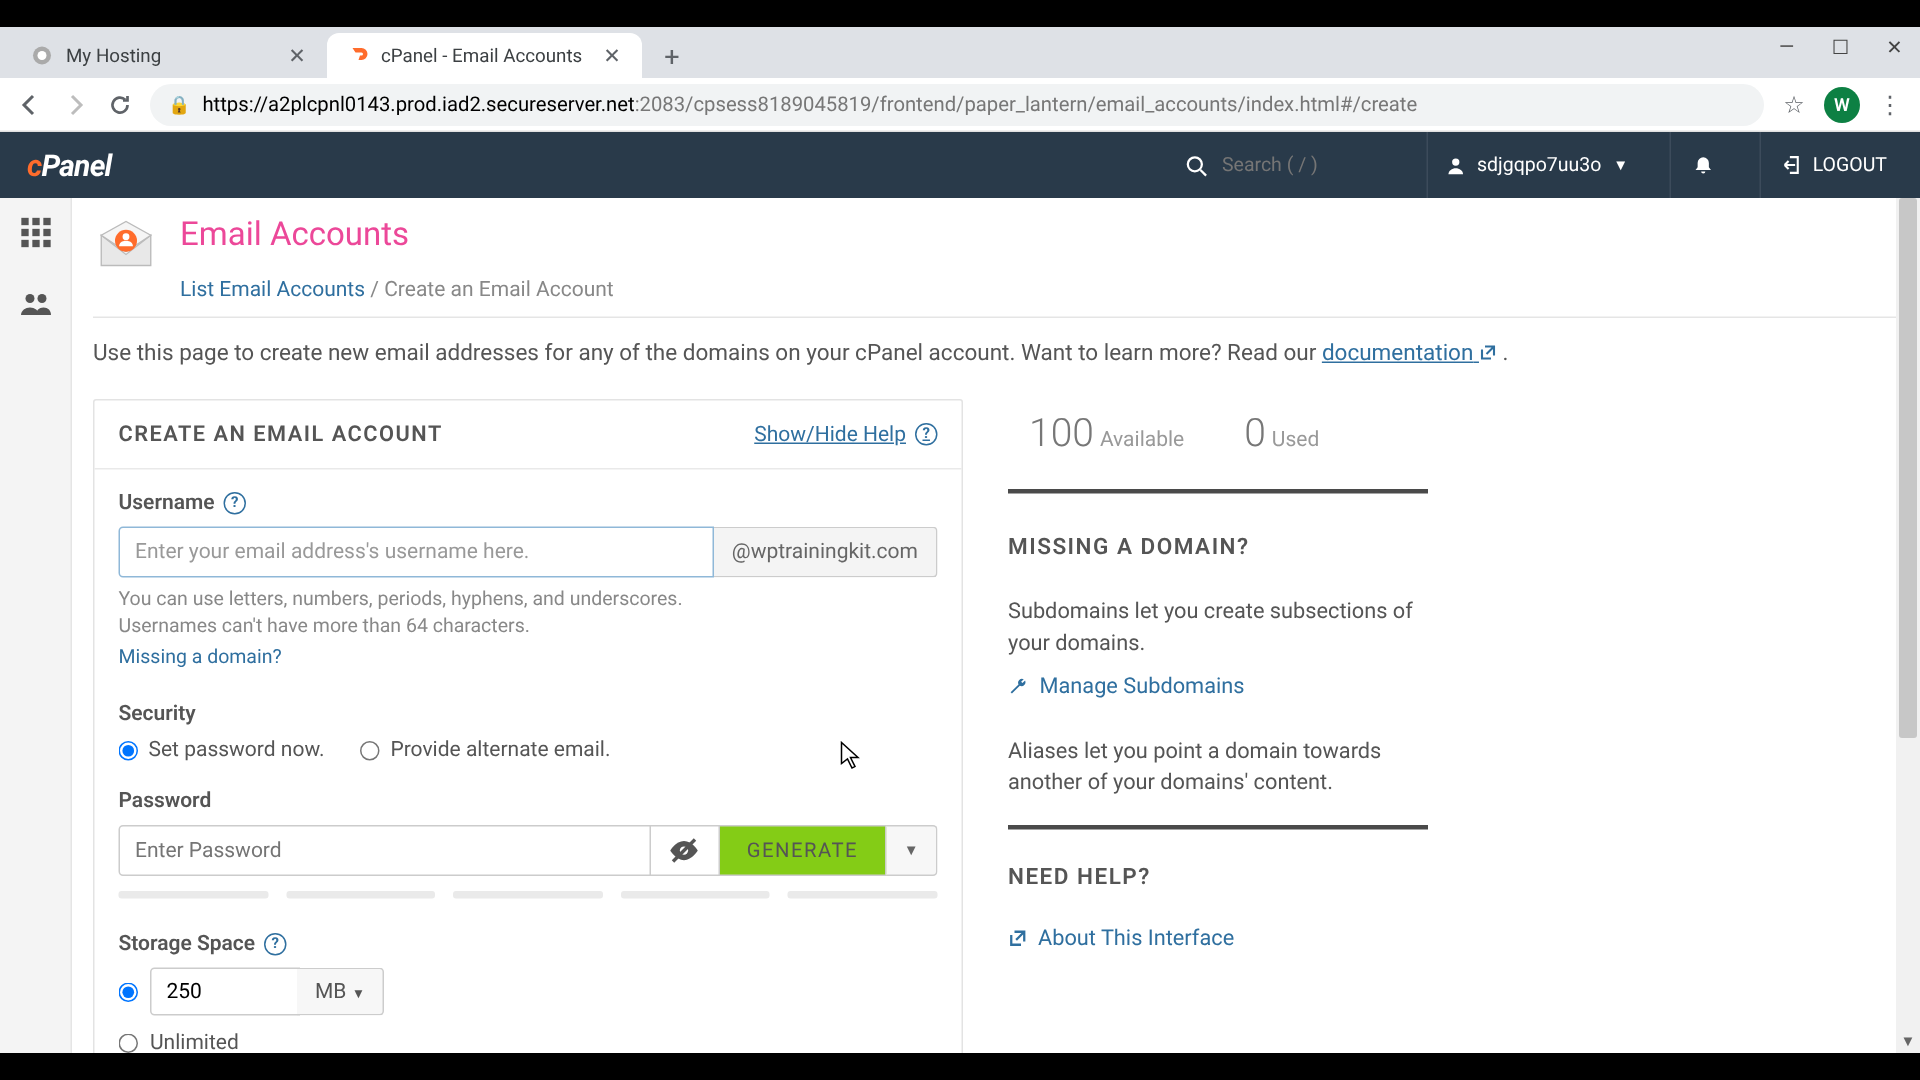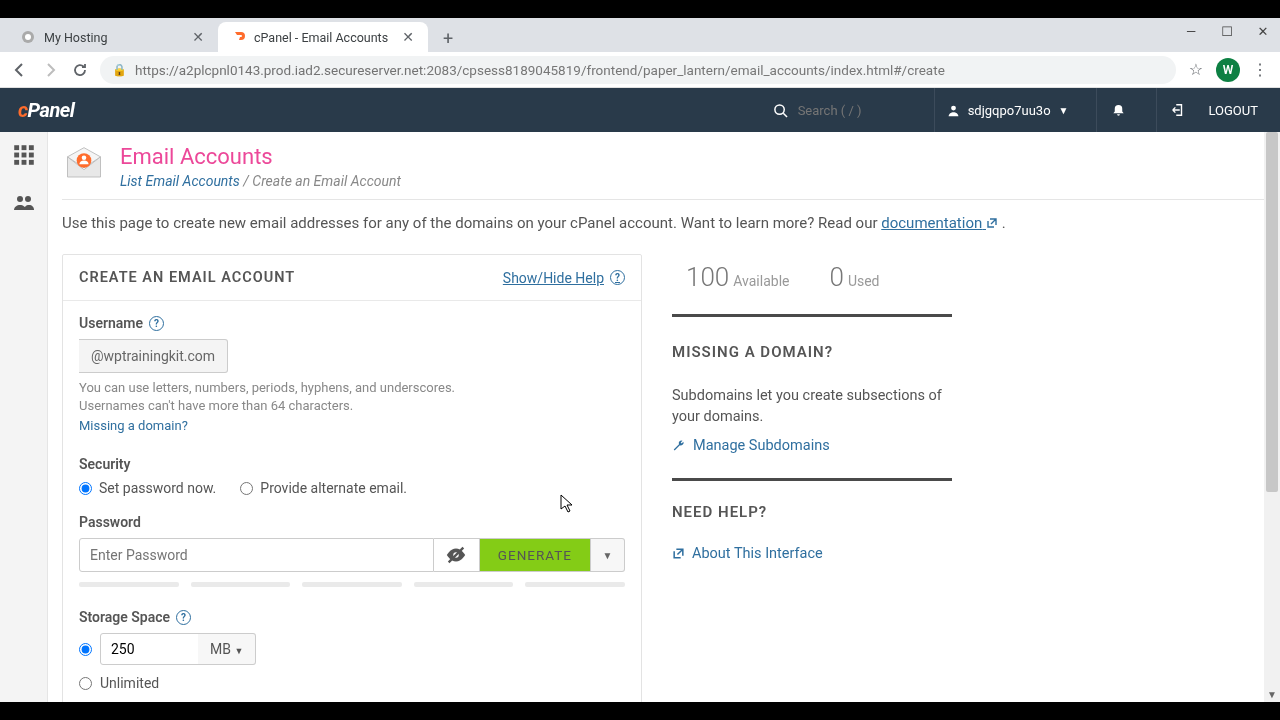--- a/index.html
+++ b/index.html
@@ -18,46 +18,46 @@
 .tab .tab-close { width:16px; height:16px; color:#5f6368; display:inline-flex; align-items:center; justify-content:center; font-size:14px; }
 .newtab { width:28px; height:28px; display:inline-flex; align-items:center; justify-content:center; color:#5f6368; font-size:18px; margin-left:6px; }
 .win-controls { position:absolute; right:8px; top:6px; display:flex; gap:18px; color:#444; }
 .win-controls span { width:18px; text-align:center; font-size:13px; }
 
 .navbar { background:#fff; height:36px; display:flex; align-items:center; gap:10px; padding:0 10px; border-bottom:1px solid #e0e0e0; }
 .navbtn { width:20px; height:20px; color:#5f6368; display:flex; align-items:center; justify-content:center; }
 .navbtn.disabled { color:#b0b0b0; }
 .urlbar { flex:1; display:flex; align-items:center; gap:8px; background:#f1f3f4; border-radius:14px; height:28px; padding:0 12px; font-size:13.5px; color:#202124; }
 .urlbar .lock { color:#5f6368; font-size:12px; }
-.url-host { color:#737373; }
+.url-host { color:#000000; }
 .url-path { color:#777; }
 .avatar-circle { width:24px; height:24px; border-radius:50%; background:#0d8043; color:#fff; display:flex; align-items:center; justify-content:center; font-size:12px; font-weight:600; }
 
 
 .cp-header { background:#293a4a; height:44px; display:flex; align-items:center; color:#fff; padding:0 18px; gap:16px; }
 .cp-logo { font-style:italic; font-weight:700; font-size:20px; letter-spacing:-0.5px; }
 .cp-logo .c { color:#ff6c2c; }
 .cp-header-spacer { flex:1; }
 .cp-search { display:flex; align-items:center; gap:10px; color:#b9c2cb; font-size:13px; }
 .cp-search input { background:transparent; border:none; outline:none; color:#b9c2cb; font-size:13px; width:120px; }
 .cp-user { display:flex; align-items:center; gap:8px; font-size:13px; padding:0 12px; border-left:1px solid #3c4b5b; height:44px; }
 .cp-bell { padding:0 14px; border-left:1px solid #3c4b5b; height:44px; display:flex; align-items:center; }
-.cp-logout { display:flex; align-items:center; gap:23px; font-size:13px; padding:0 4px 0 14px; border-left:1px solid #3c4b5b; height:44px; }
+.cp-logout { display:flex; align-items:center; gap:6px; font-size:13px; padding:0 4px 0 14px; border-left:1px solid #3c4b5b; height:44px; }
 
 
 .cp-body { display:flex; height:calc(720px - 18px - 18px - 34px - 36px - 44px); position:relative; }
 .cp-side { width:48px; background:#f4f4f4; border-right:1px solid #e5e5e5; padding-top:8px; display:flex; flex-direction:column; align-items:center; gap:18px; }
 .cp-side .side-btn { width:30px; height:30px; color:#555; display:flex; align-items:center; justify-content:center; }
 .cp-main { flex:1; padding:12px 16px 0 14px; overflow:hidden; color:#555; position:relative; }
 
 .page-head { display:flex; align-items:flex-start; gap:14px; margin-bottom:6px; }
 .page-icon { width:44px; height:44px; position:relative; }
 .page-icon svg { width:44px; height:44px; }
 .page-title { font-size:22px; font-weight:400; color:#ec4899; }
-.breadcrumb { font-size:14px; color:#888; margin-top:4px;font-style:italic; }
+.breadcrumb { font-size:14px; color:#888; margin-top:16px; }
 .breadcrumb a { color:#2f6f9f; text-decoration:none; }
 .rule { border:none; border-top:1px solid #e5e5e5; margin:10px 0 14px; }
 .intro { font-size:15px; color:#555; margin-bottom:22px; }
 .intro a { color:#2f6f9f; text-decoration:underline; }
 
 .columns { display:flex; gap:30px; align-items:flex-start; }
 .card { border:1px solid #e3e3e3; border-radius:2px; background:#fff; }
 .card.left { width:580px; }
 .card-head { display:flex; align-items:center; justify-content:space-between; padding:14px 16px; border-bottom:1px solid #e9e9e9; }
 .card-head h2 { font-size:14.5px; letter-spacing:1px; font-weight:600; color:#555; }
@@ -249,20 +249,21 @@
               <span>Show/Hide Help</span>
               <span class="q" style="width:15px;height:15px;border:1.5px solid #2f6f9f;border-radius:50%;display:inline-flex;align-items:center;justify-content:center;font-size:10px;font-weight:700;">?</span>
             </a>
           </div>
           <div class="card-body">
             <div class="lbl">
                 <span>Username</span>
                 <span class="q">?</span>
               </div>
             <div class="input-row">
+              <input class="txt-input" placeholder="Enter your email address's username here." style="">
               <div class="domain-addon">@wptrainingkit.com</div>
             </div>
             <div class="hint">You can use letters, numbers, periods, hyphens, and underscores.</div>
             <div class="hint">Usernames can't have more than 64 characters.</div>
             <a href="#" class="linklet">Missing a domain?</a>
 
             <div class="section-gap"></div>
             <div class="lbl">
                 <span>Security</span>
               </div>
@@ -325,20 +326,21 @@
             <div><span class="stat-num">0</span><span class="stat-lbl">Used</span></div>
           </div>
           <div class="side-h">MISSING A DOMAIN?</div>
           <div class="side-p">Subdomains let you create subsections of your domains.</div>
           <a href="#" class="side-link">
             <svg width="14" height="14" viewBox="0 0 16 16">
                 <path d="M13 3a3 3 0 0 1-4 4L3 13l-1-1 6-6a3 3 0 0 1 4-4l-2 2 1 1 2-2z" fill="#2f6f9f"></path>
               </svg>
             <span>Manage Subdomains</span>
           </a>
+          <div class="side-p">Aliases let you point a domain towards another of your domains' content.</div>
           <div class="side-rule"></div>
           <div class="side-h">NEED HELP?</div>
           <a href="#" class="side-link" style="margin-bottom:12px;">
             <svg width="13" height="13" viewBox="0 0 12 12">
                 <path d="M4 2h6v6M10 2L5 7M2 4v6h6" stroke="#2f6f9f" stroke-width="1.4" fill="none"></path>
               </svg>
             <span>About This Interface</span>
           </a>
         </div>
       </div>

